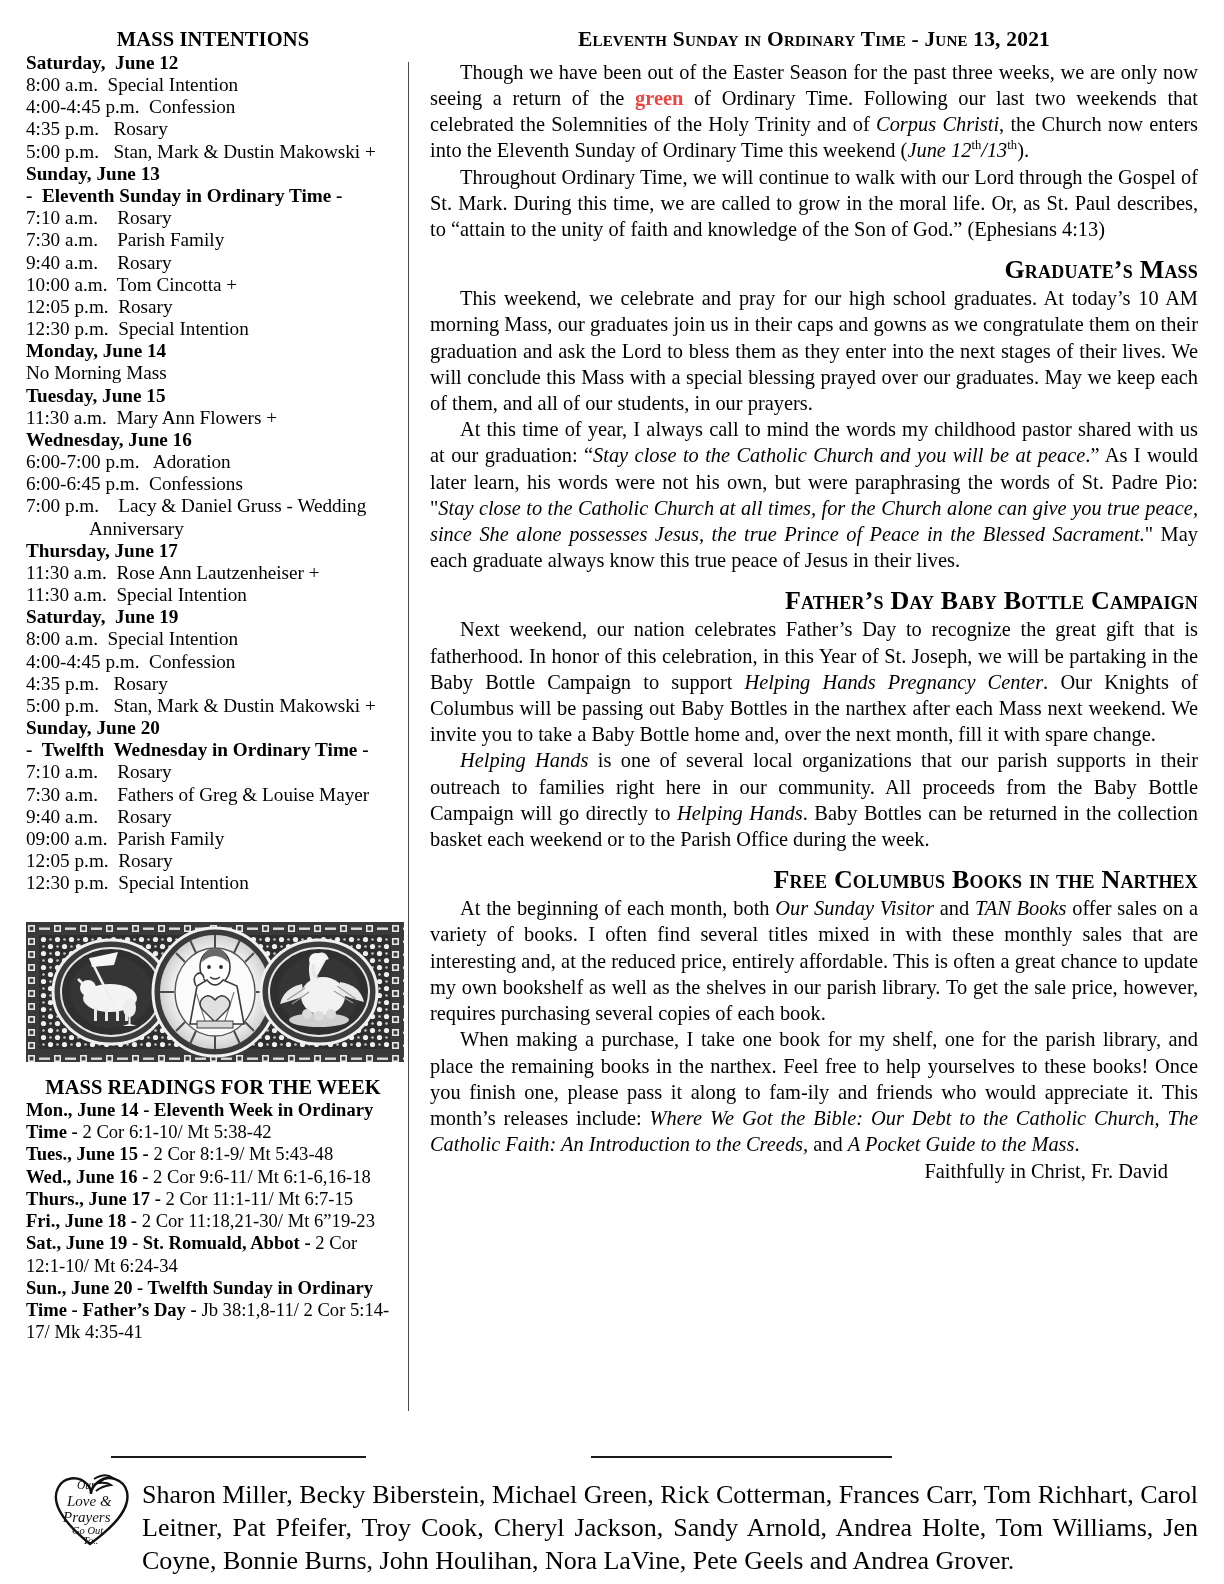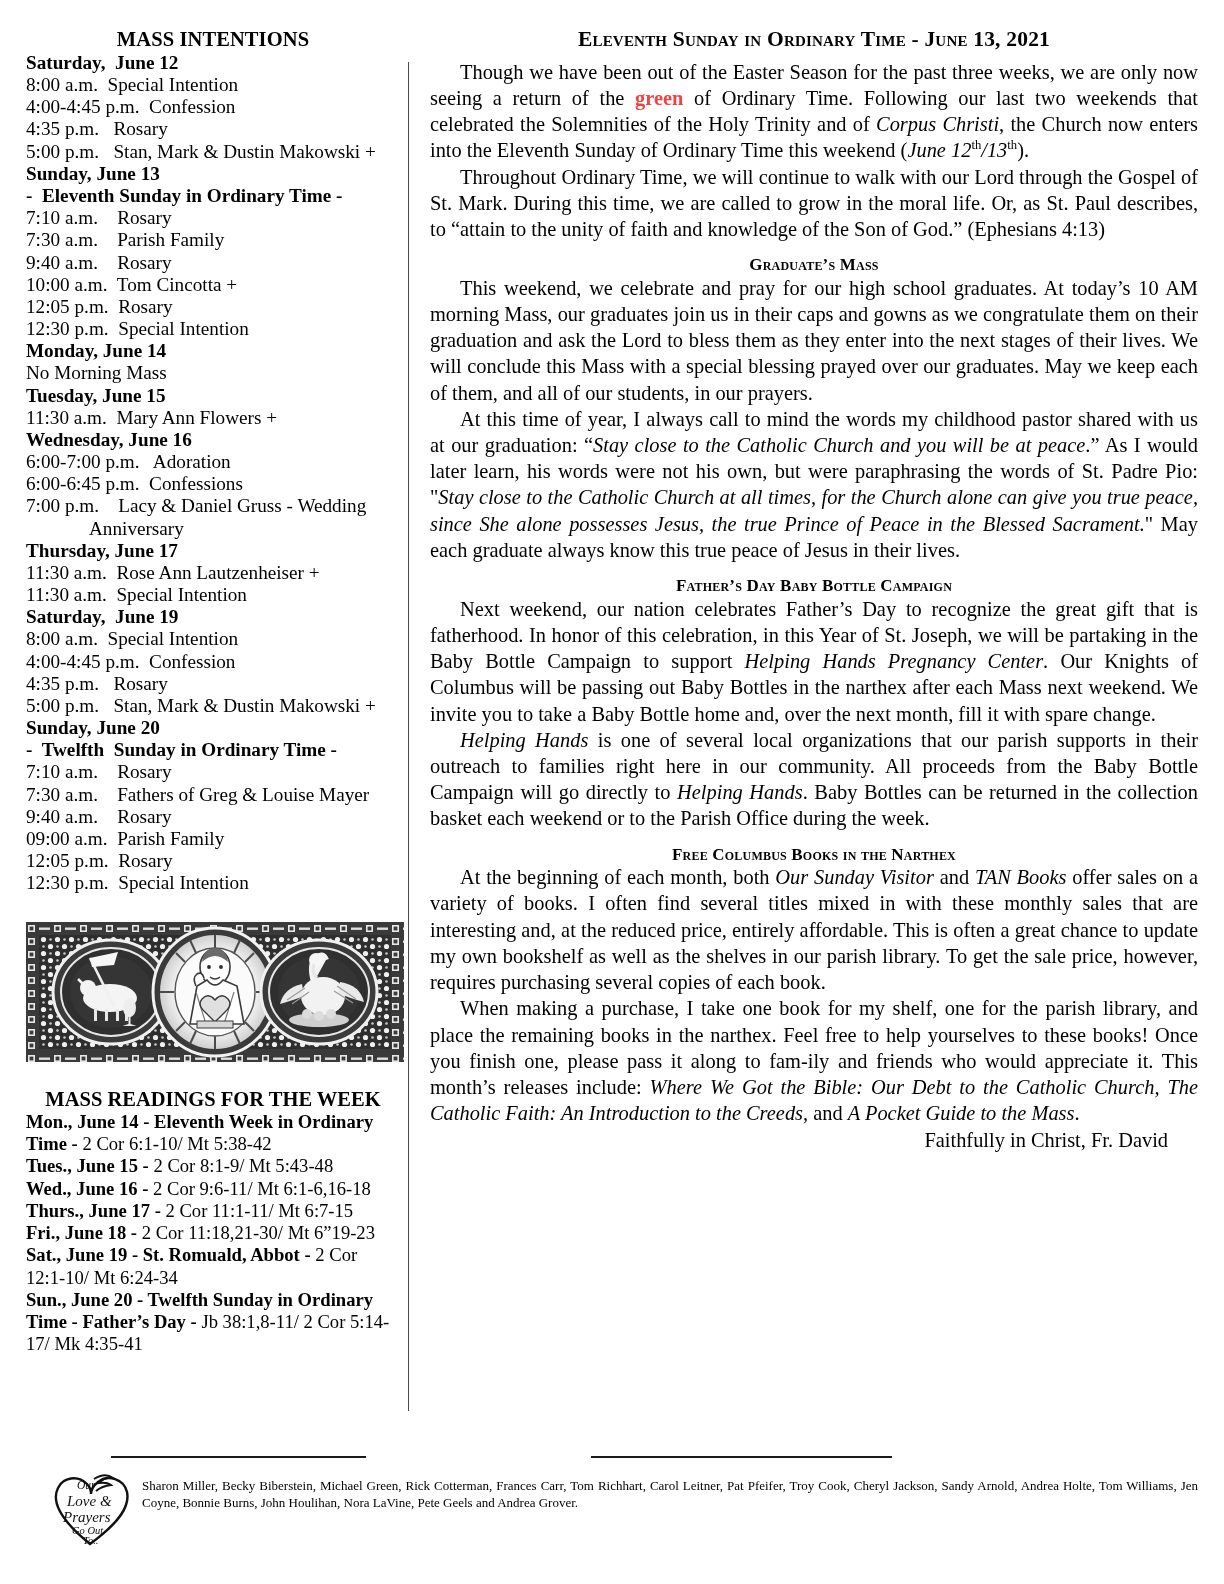--- a/index.html
+++ b/index.html
@@ -86,21 +86,21 @@
   .engraving {
     width: 378px;
     height: 140px;
     display: block;
   }
 
   .readings-head {
     text-align: center;
     font-weight: bold;
     font-size: 20.5px;
-    margin: 26px 0 0 0;
+    margin: 14px 0 0 0;
     line-height: 1.1;
   }
   .readings {
     margin: 0;
     padding: 0;
     list-style: none;
   }
   .readings li {
     font-size: 18.6px;
     line-height: 1.195;
@@ -114,23 +114,23 @@
   .bulletin-title {
     text-align: center;
     font-weight: bold;
     font-size: 21.5px;
     margin: 0 0 7px 0;
     line-height: 1.1;
     font-variant: small-caps;
     letter-spacing: 0.2px;
   }
   .art-head {
-    text-align: center;
+    text-align: right;
     font-weight: bold;
-    font-size: 17px;
+    font-size: 26px;
     font-variant: small-caps;
     margin: 13px 0 0 0;
     line-height: 1.15;
     letter-spacing: 0.2px;
   }
   p.body {
     margin: 0;
     font-size: 20.4px;
     line-height: 1.285;
     text-align: justify;
@@ -183,21 +183,21 @@
     margin-top: 2px;
   }
   .heart-logo {
     flex: 0 0 82px;
     width: 82px;
     height: 84px;
     margin-left: 24px;
   }
   .prayer-names {
     flex: 1 1 auto;
-    font-size: 13px;
+    font-size: 26px;
     line-height: 1.27;
     padding-left: 10px;
     padding-top: 14px;
     text-align: justify;
     text-align-last: left;
   }
 </style>
 </head>
 <body>
 
@@ -233,21 +233,21 @@
           <li class="cont">Anniversary</li>
           <li class="day">Thursday, June 17</li>
           <li class="item">11:30 a.m.  Rose Ann Lautzenheiser +</li>
           <li class="item">11:30 a.m.  Special Intention</li>
           <li class="day">Saturday,  June 19</li>
           <li class="item">8:00 a.m.  Special Intention</li>
           <li class="item">4:00-4:45 p.m.  Confession</li>
           <li class="item">4:35 p.m.   Rosary</li>
           <li class="item">5:00 p.m.   Stan, Mark &amp; Dustin Makowski +</li>
           <li class="day">Sunday, June 20</li>
-          <li class="day">-  Twelfth  Sunday in Ordinary Time -</li>
+          <li class="day">-  Twelfth  Wednesday in Ordinary Time -</li>
           <li class="item">7:10 a.m.    Rosary</li>
           <li class="item">7:30 a.m.    Fathers of Greg &amp; Louise Mayer</li>
           <li class="item">9:40 a.m.    Rosary</li>
           <li class="item">09:00 a.m.  Parish Family</li>
           <li class="item">12:05 p.m.  Rosary</li>
           <li class="item">12:30 p.m.  Special Intention</li>
         </ul>
 
       <div class="engraving-wrap">
         <svg class="engraving" viewBox="0 0 378 140" preserveAspectRatio="none">

